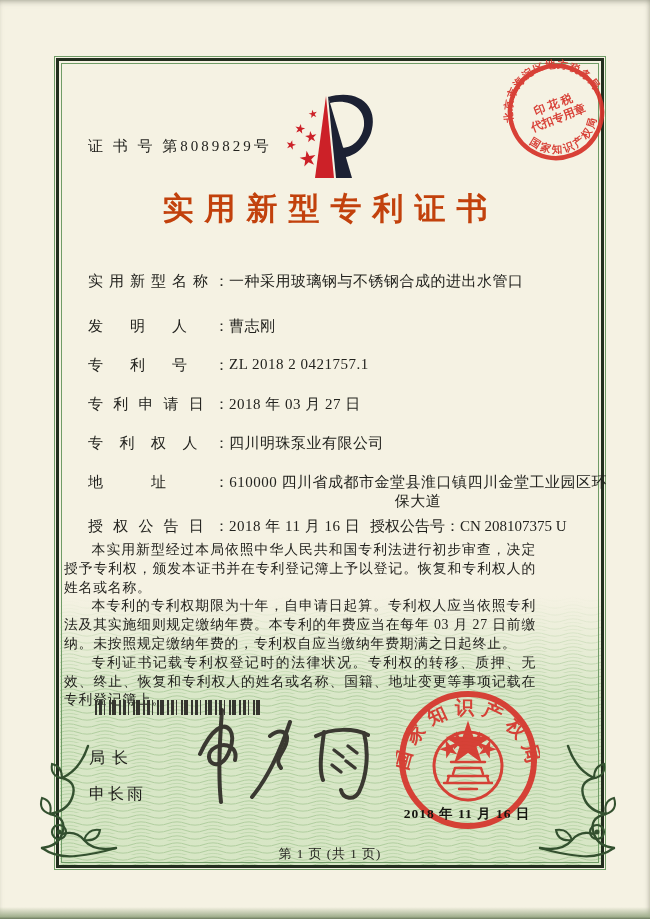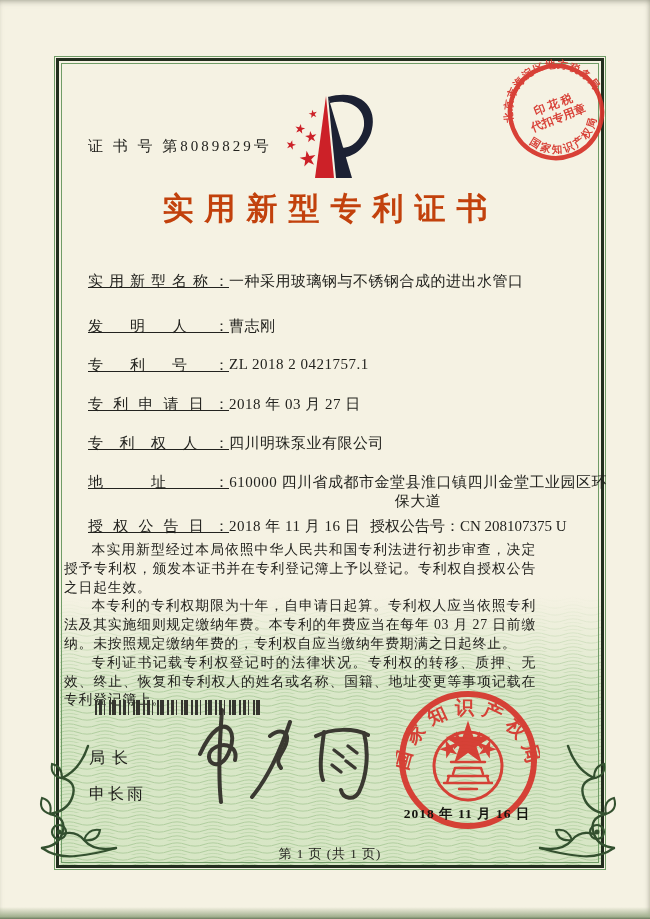--- a/index.html
+++ b/index.html
@@ -28,21 +28,21 @@
   .cert-no { position:absolute; left:88px; top:97px; font-size:15px; color:#23231f; letter-spacing:3px;margin-top:40px; }
   .logo { position:absolute; left:282px; top:86px; }
   .stamp-tr { position:absolute; left:504px; top:60px; transform:rotate(-21deg); opacity:.93; }
 
   .title { position:absolute; left:0; top:188px; width:650px; text-align:center;
            font-size:31px; font-weight:bold; color:#c2410c; letter-spacing:11px; text-indent:11px; }
 
   
   .fields { position:absolute; left:88px; top:272px; width:480px; font-size:15px; color:#23231f; }
   .frow { position:absolute; left:0; white-space:nowrap; }
-  .flabel { display:inline-block; width:141px; text-align:justify; text-align-last:justify; vertical-align:top;text-decoration:underline; }
+  .flabel { display:inline-block; width:141px; text-align:justify; text-align-last:justify; vertical-align:top; }
   .fvalue { display:inline-block; letter-spacing:.5px; vertical-align:top; }
   .fvalue.wrap { white-space:normal; width:378px; line-height:19px;text-align:center; }
   .grant-no { position:absolute; left:282px; top:0; white-space:nowrap; }
 
   
   .paras { position:absolute; left:64px; top:541px; width:472px; font-size:13.8px;
            line-height:18.8px; color:#23231f; letter-spacing:.8px; text-align:justify; }
   .paras p { text-indent:2em; }
 
   
@@ -164,21 +164,21 @@
     <div class="frow" style="top:201px">
       <span class="flabel">地址：</span><span class="fvalue wrap">610000 四川省成都市金堂县淮口镇四川金堂工业园区环保大道</span>
     </div>
     <div class="frow" style="top:245px; width:480px">
       <span class="flabel">授权公告日：</span><span class="fvalue">2018 年 11 月 16 日</span>
       <span class="grant-no"><span>授权公告号：</span><span>CN 208107375 U</span></span>
     </div>
   </div>
 
   <div class="paras">
-    <p>本实用新型经过本局依照中华人民共和国专利法进行初步审查，决定授予专利权，颁发本证书并在专利登记簿上予以登记。专利权自授权公告之日起生效。</p>
+    <p>本实用新型经过本局依照中华人民共和国专利法进行初步审查，决定授予专利权，颁发本证书并在专利登记簿上予以登记。恢复和专利权人的姓名或名称。</p>
     <p>本专利的专利权期限为十年，自申请日起算。专利权人应当依照专利法及其实施细则规定缴纳年费。本专利的年费应当在每年 03 月 27 日前缴纳。未按照规定缴纳年费的，专利权自应当缴纳年费期满之日起终止。</p>
     <p>专利证书记载专利权登记时的法律状况。专利权的转移、质押、无效、终止、恢复和专利权人的姓名或名称、国籍、地址变更等事项记载在专利登记簿上。</p>
   </div>
 
   <div class="barcode"></div>
 
   <div class="sig-title">局长</div>
   <div class="sig-name">申长雨</div>
 
   <svg class="signature" width="210" height="115" viewBox="0 0 210 115">

